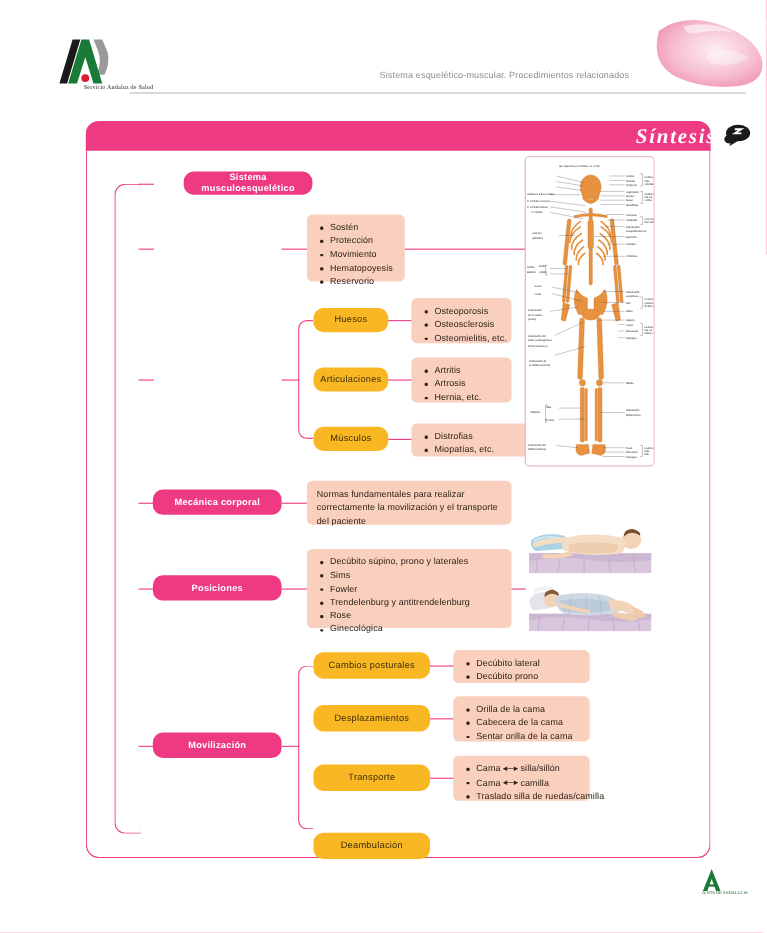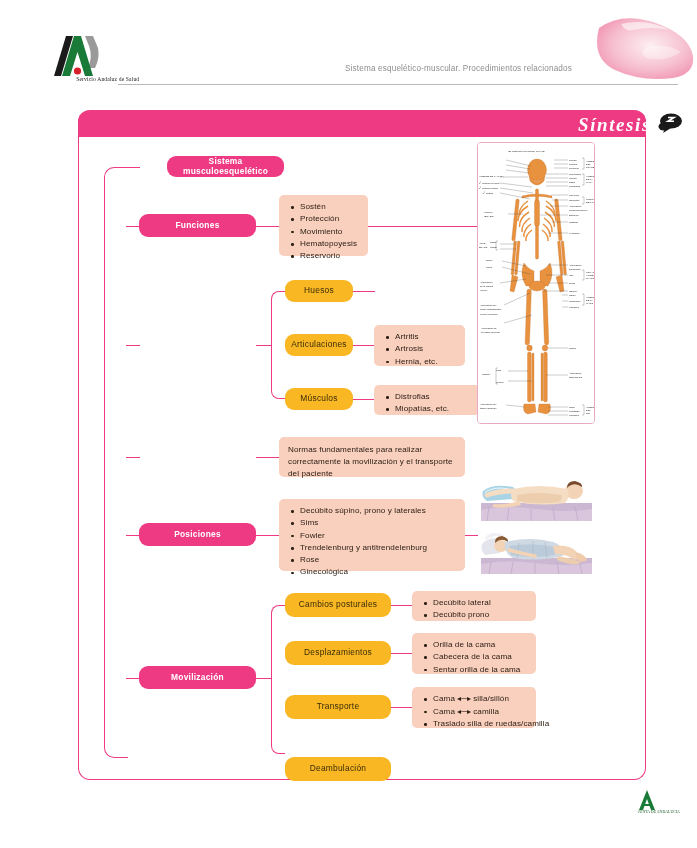--- a/index.html
+++ b/index.html
@@ -171,43 +171,47 @@
   </div>
 
   <div class="rail" style="left:104px;top:167px;width:24px;height:591px;"></div>
 
   <div class="conn hline" style="left:126px;top:166.5px;width:14px;"></div>
   <div class="node pink" style="left:139px;top:156px;width:117px;height:21px;margin-left:28px;">
     <span>Sistema musculoesquelético</span>
   </div>
 
   <div class="conn hline" style="left:126px;top:225.5px;width:14px;"></div>
-  <div class="node pink" style="left:139px;top:214px;width:117px;height:23px;">
-    <span>Funciones</span>
-  </div>
   <div class="conn hline" style="left:256px;top:225.5px;width:24px;"></div>
   <div class="bullets" style="left:279px;top:195px;width:89px;height:61px;">
     <ul>
       <li>Sostén</li>
       <li>Protección</li>
       <li>Movimiento</li>
       <li>Hematopoyesis</li>
       <li>Reservorio</li>
     </ul>
   </div>
   <div class="conn hline" style="left:368px;top:225.5px;width:110px;"></div>
 
   <div class="conn hline" style="left:126px;top:344.5px;width:14px;"></div>
   <div class="conn hline" style="left:256px;top:344.5px;width:16px;"></div>
   <div class="subrail" style="left:271px;top:291px;width:14px;height:108px;"></div>
 
   <div class="node amber" style="left:285px;top:280px;width:68px;height:22px;">
     <span>Huesos</span>
   </div>
   <div class="conn hline" style="left:353px;top:290.5px;width:22px;"></div>
+  <div class="bullets" style="left:374px;top:271px;width:91px;height:41px;">
+    <ul>
+      <li>Osteoporosis</li>
+      <li>Osteosclerosis</li>
+      <li>Osteomielitis, etc.</li>
+    </ul>
+  </div>
 
   <div class="node amber" style="left:285px;top:334px;width:68px;height:22px;">
     <span>Articulaciones</span>
   </div>
   <div class="conn hline" style="left:353px;top:344.5px;width:22px;"></div>
   <div class="bullets" style="left:374px;top:325px;width:91px;height:41px;">
     <ul>
       <li>Artritis</li>
       <li>Artrosis</li>
       <li>Hernia, etc.</li>
@@ -219,20 +223,23 @@
   </div>
   <div class="conn hline" style="left:353px;top:398.5px;width:22px;"></div>
   <div class="bullets" style="left:374px;top:385px;width:106px;height:30px;">
     <ul>
       <li>Distrofias</li>
       <li>Miopatías, etc.</li>
     </ul>
   </div>
 
   <div class="conn hline" style="left:126px;top:456.5px;width:14px;"></div>
+  <div class="node pink" style="left:139px;top:445px;width:117px;height:23px;">
+    <span>Mecánica corporal</span>
+  </div>
   <div class="conn hline" style="left:256px;top:456.5px;width:24px;"></div>
   <div class="textbox" style="left:279px;top:437px;width:186px;height:40px;">Normas fundamentales para realizar correctamente la movilización y el transporte del paciente</div>
 
   <div class="conn hline" style="left:126px;top:534.5px;width:14px;"></div>
   <div class="node pink" style="left:139px;top:523px;width:117px;height:23px;">
     <span>Posiciones</span>
   </div>
   <div class="conn hline" style="left:256px;top:534.5px;width:24px;"></div>
   <div class="bullets" style="left:279px;top:499px;width:186px;height:72px;">
     <ul>

